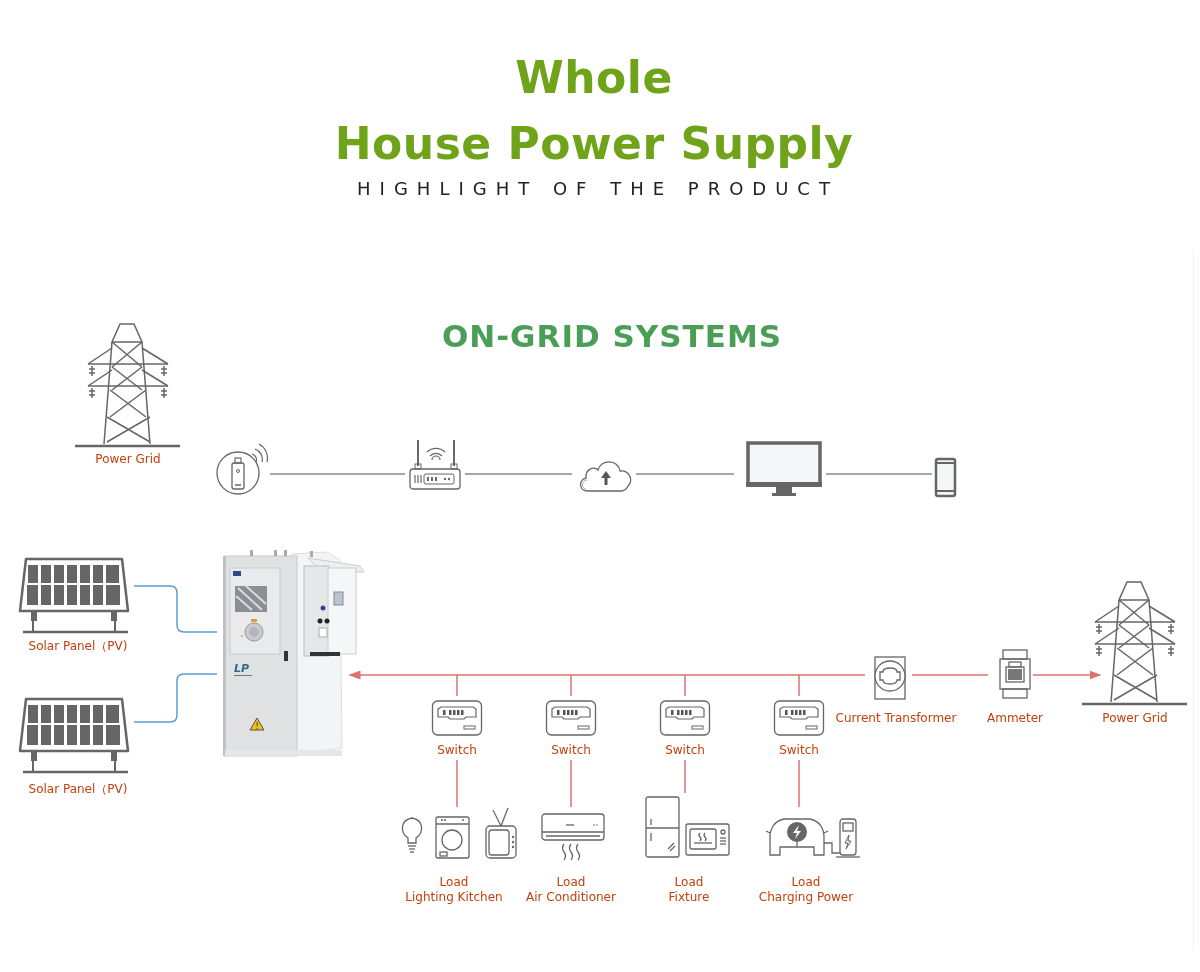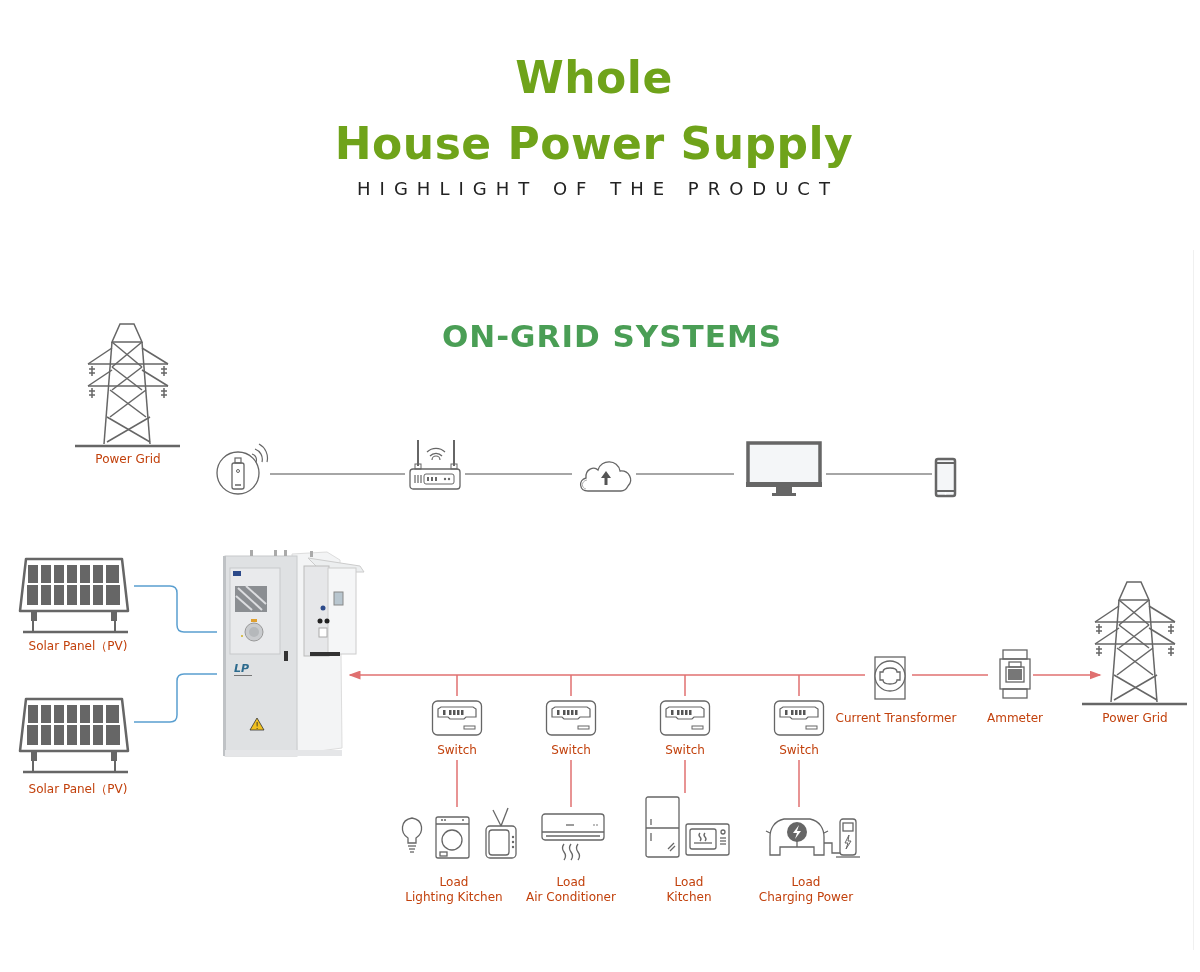--- a/index.html
+++ b/index.html
@@ -378,21 +378,21 @@
     <div class="abs lbl" style="left: 394px; top: 875px; width: 120px;">
       <div>Load</div>
       <div>Lighting Kitchen</div>
     </div>
     <div class="abs lbl" style="left: 511px; top: 875px; width: 120px;">
       <div>Load</div>
       <div>Air Conditioner</div>
     </div>
     <div class="abs lbl" style="left: 629px; top: 875px; width: 120px;">
       <div>Load</div>
-      <div>Kitchen</div>
+      <div>Fixture</div>
     </div>
     <div class="abs lbl" style="left: 746px; top: 875px; width: 120px;">
       <div>Load</div>
       <div>Charging Power</div>
     </div>
   </div>
 
 <svg style="left:872px;top:655px;" width="36" height="46" viewBox="0 0 36 46">
   <g fill="none" stroke="#666" stroke-width="1.3">
     <rect x="3" y="2" width="30" height="42"></rect>

